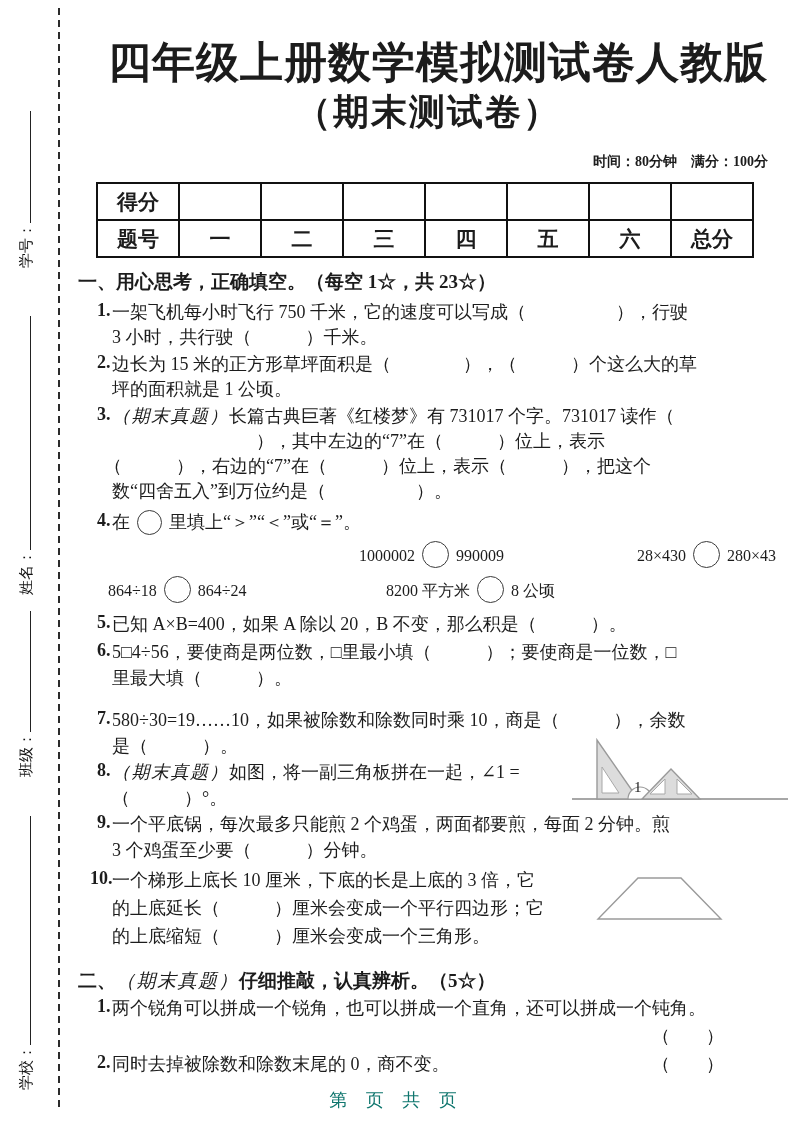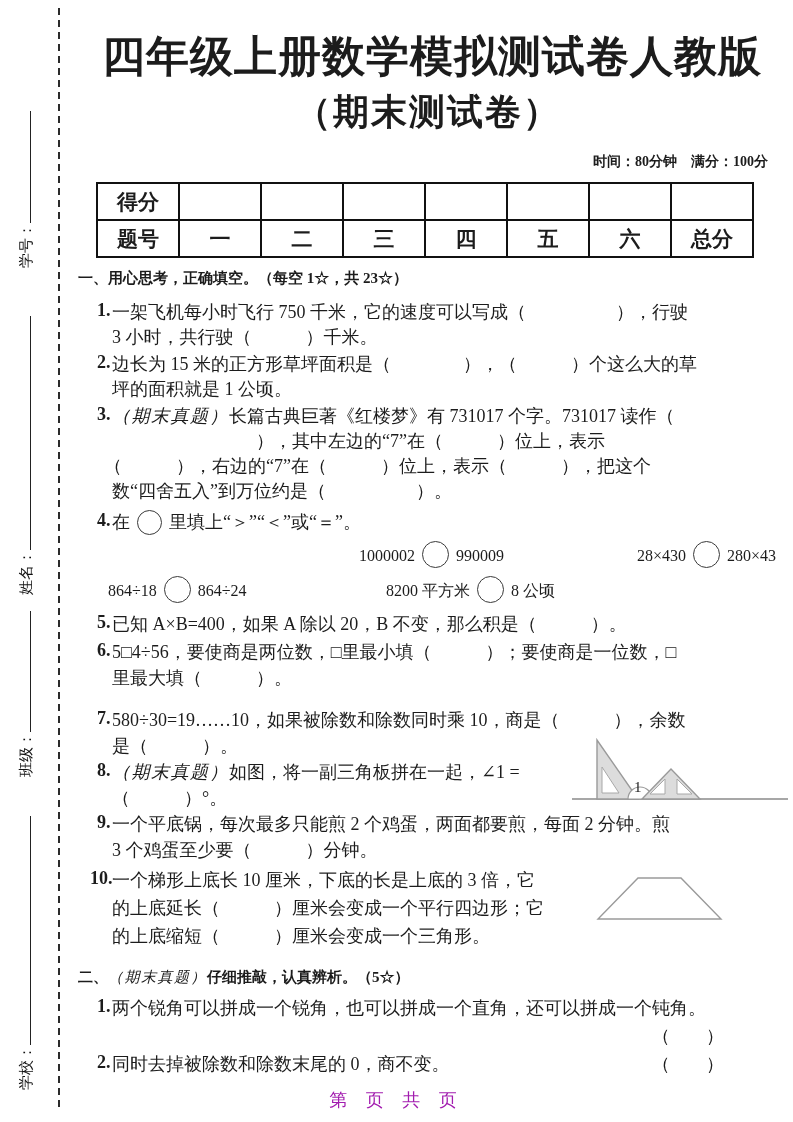--- a/index.html
+++ b/index.html
@@ -5,44 +5,44 @@
   html,body{margin:0;padding:0;background:#fff;}
   .page{position:relative;width:793px;height:1122px;background:#fff;overflow:hidden;
         font-family:"Liberation Serif","DejaVu Serif",serif;color:#1c1c1c;}
   
   .sgroup{position:absolute;transform:rotate(-90deg);transform-origin:0 0;height:24px;
           font-size:15px;white-space:nowrap;color:#111;}
   .s-line{display:inline-block;border-bottom:1.6px solid #222;height:14px;vertical-align:baseline;}
   .mdash{position:absolute;left:58px;top:8px;width:2px;height:1100px;
          background:repeating-linear-gradient(to bottom,#2b2b2b 0 7px,transparent 7px 12px);}
   
-  .h-title{position:absolute;left:78px;top:24px;width:700px;margin:4px;text-align:center;
+  .h-title{position:absolute;left:78px;top:24px;width:700px;margin:10px;text-align:center;
            font-size:43px;font-weight:bold;letter-spacing:1px;}
   .h-sub{position:absolute;left:78px;top:88px;width:700px;margin:0;text-align:center;
          font-size:36px;font-weight:bold;letter-spacing:2px;}
   .h-meta{position:absolute;left:78px;top:153px;width:690px;text-align:right;
           font-size:14px;font-weight:bold;}
   
   .stable{position:absolute;left:96px;top:182px;border-collapse:collapse;}
   .stable td{border:2px solid #111;width:80px;height:35px;text-align:center;
              font-size:21px;font-weight:bold;padding:0;}
   
-  .sec{position:absolute;left:78px;width:700px;font-size:15px;font-weight:bold;white-space:nowrap;}
+  .sec{position:absolute;left:78px;width:700px;font-size:19px;font-weight:bold;white-space:nowrap;}
   .ln{position:absolute;left:112px;width:668px;font-size:18px;white-space:nowrap;}
   .qnum{position:absolute;left:-15px;font-weight:bold;}
   .qnum.wide{left:-22px;}
   .tag{font-style:italic;letter-spacing:1.5px;}
   .circle{display:inline-block;width:25px;height:25px;border:1.5px solid #3a3a3a;
           border-radius:50%;vertical-align:-7px;margin:0 7px;background:#fff;}
   .cmp-row{position:absolute;left:108px;width:668px;display:flex;align-items:center;}
   .cmp-a{display:inline-block;min-width:278px;}
   .bracket{position:absolute;right:56px;}
   .fig{position:absolute;}
   .footer{position:absolute;left:0;top:1088px;width:793px;text-align:center;
-          font-size:18px;letter-spacing:7px;color:#a21caf;}
+          font-size:18px;letter-spacing:7px;color:#0f766e;}
 </style>
 </head>
 <body>
 
 <div class="page">
 
   <div class="sgroup" style="left:16px;top:268px;width:168px;">
     <span>学号：</span><span class="s-line" style="width:112px;"></span>
   </div>
   <div class="sgroup" style="left:16px;top:595px;width:290px;">

